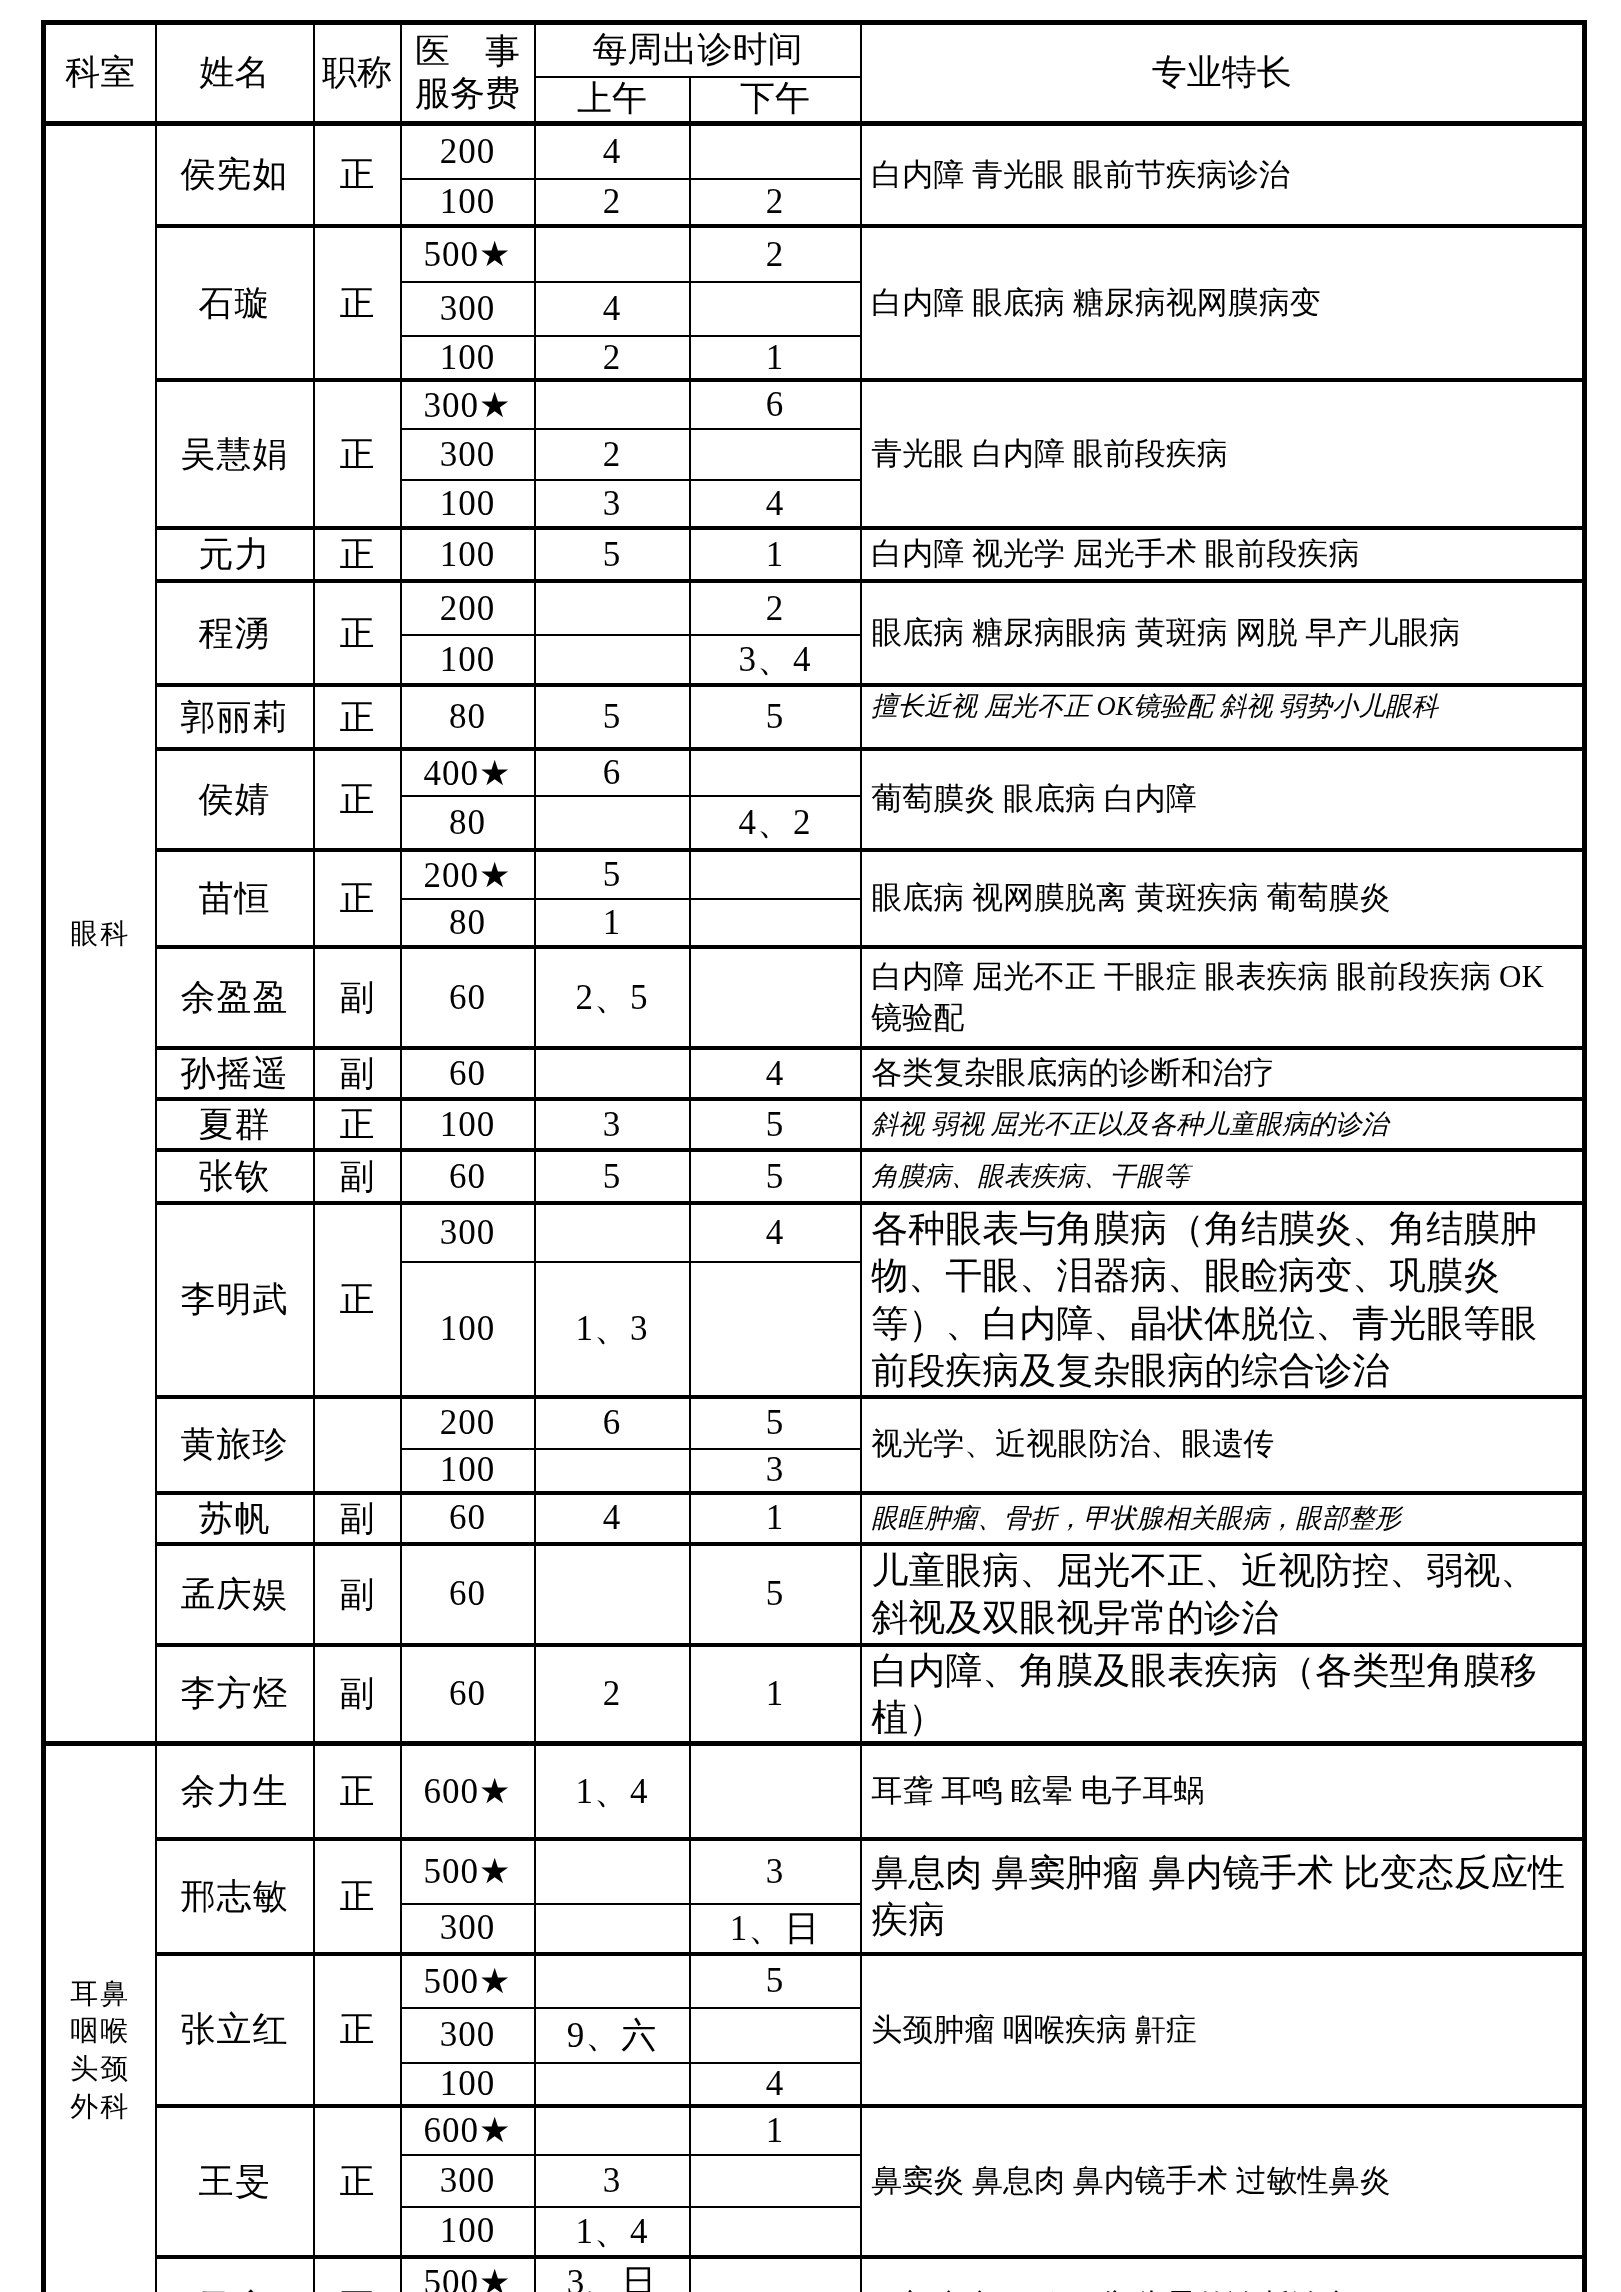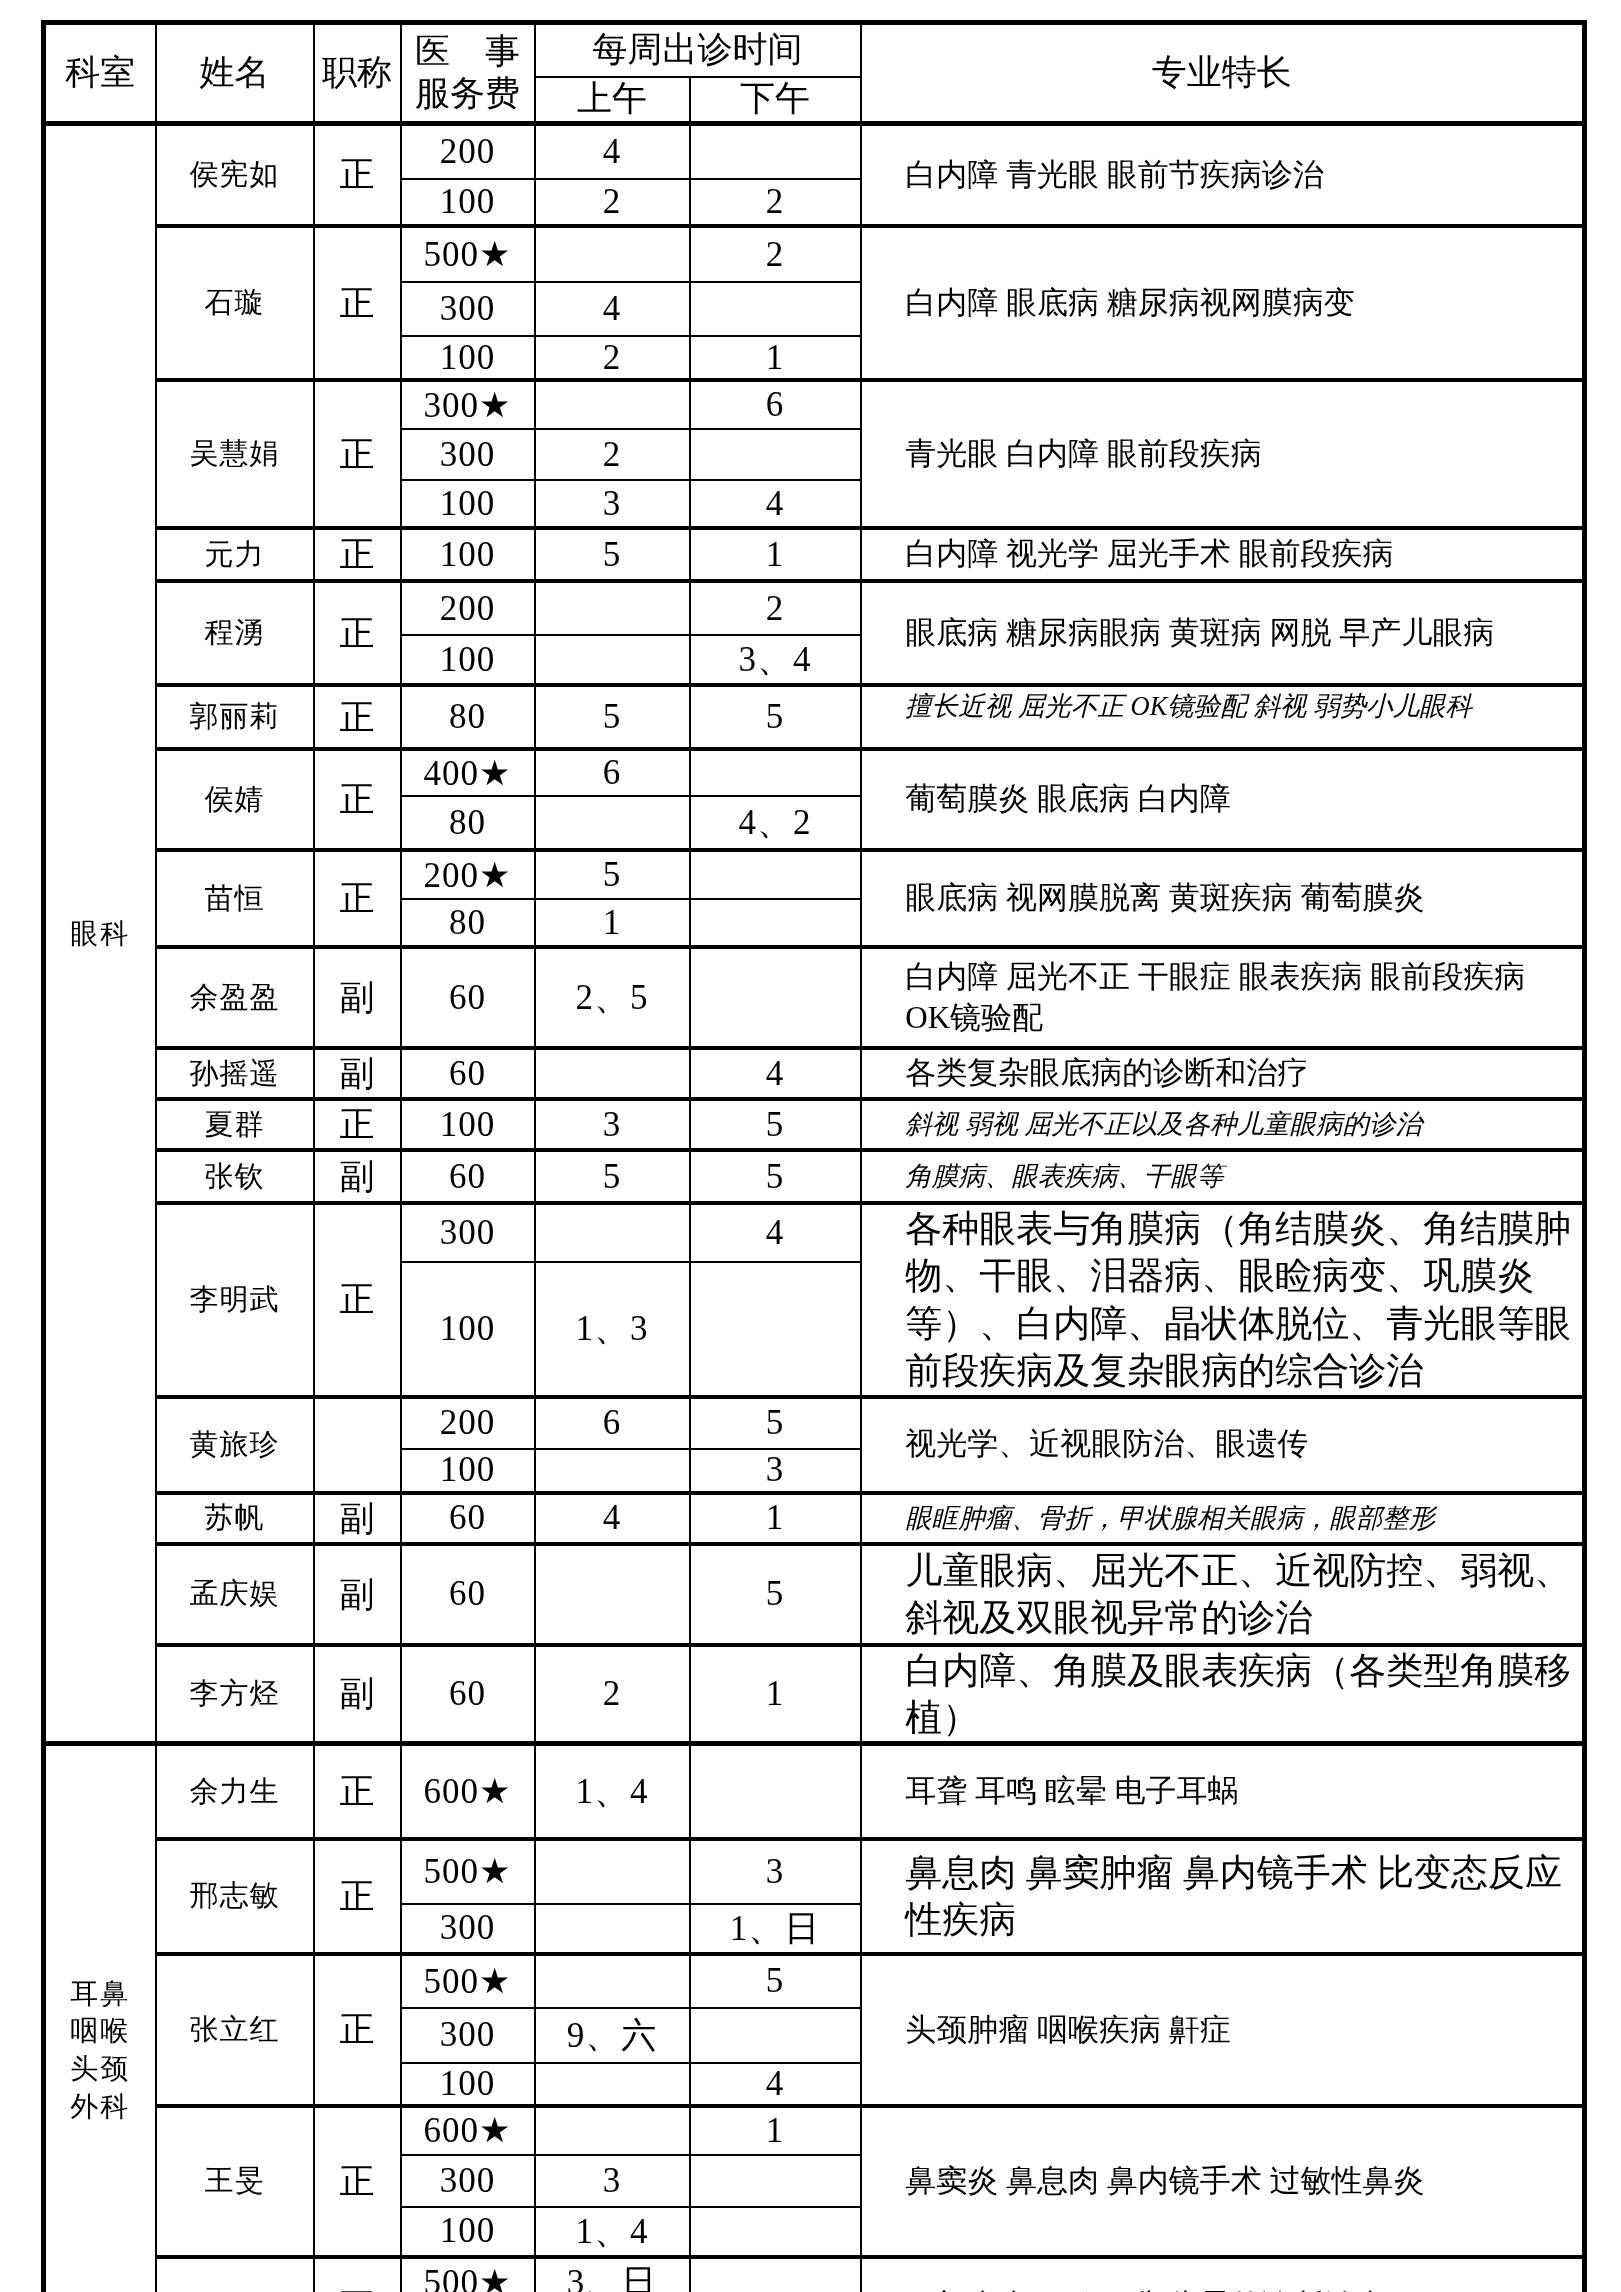--- a/index.html
+++ b/index.html
@@ -8,25 +8,25 @@
   table.sched{border-collapse:collapse;table-layout:fixed;
     margin:19.6px 0 0 41px;width:1541px;border:5.9px solid #000;}
   td,th{border:2.9px solid #000;border-top-width:2px;border-bottom-width:2px;
     padding:0 5.9px;text-align:center;vertical-align:middle;
     font-weight:normal;overflow:hidden;box-sizing:border-box;}
   tr.blk-start td{border-top-width:4.9px;}
   tr.dept-start td{border-top-width:5.9px;}
   thead td{font-size:35px;line-height:1.2;}
   td.feehdr{white-space:pre-line;}
   td.dept{font-size:28px;white-space:pre-line;line-height:1.35;letter-spacing:2px;}
-  td.name{font-size:29px;letter-spacing:1px;}
+  td.name{font-size:35px;letter-spacing:1px;}
   td.title{font-size:35px;}
   td.num{font-size:35px;letter-spacing:1px;}
   td.spec{text-align:left;padding:0 9.8px;}
-  td.spec div{text-align:left;margin-left:34px;}
+  td.spec div{text-align:left;}
   .lg{font-size:31px;line-height:1.3;}
   .md{font-size:37px;line-height:1.28;}
   .sm{font-size:26.5px;line-height:1.3;font-style:italic;}
   .clip{height:57px;overflow:hidden;}
 </style>
 </head>
 <body>
 
 <table class="sched">
   <colgroup>

